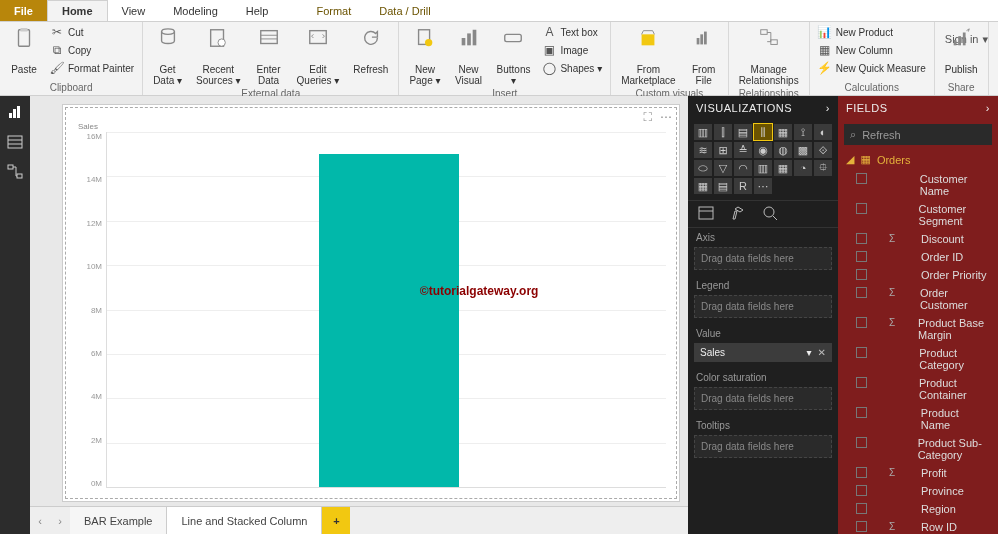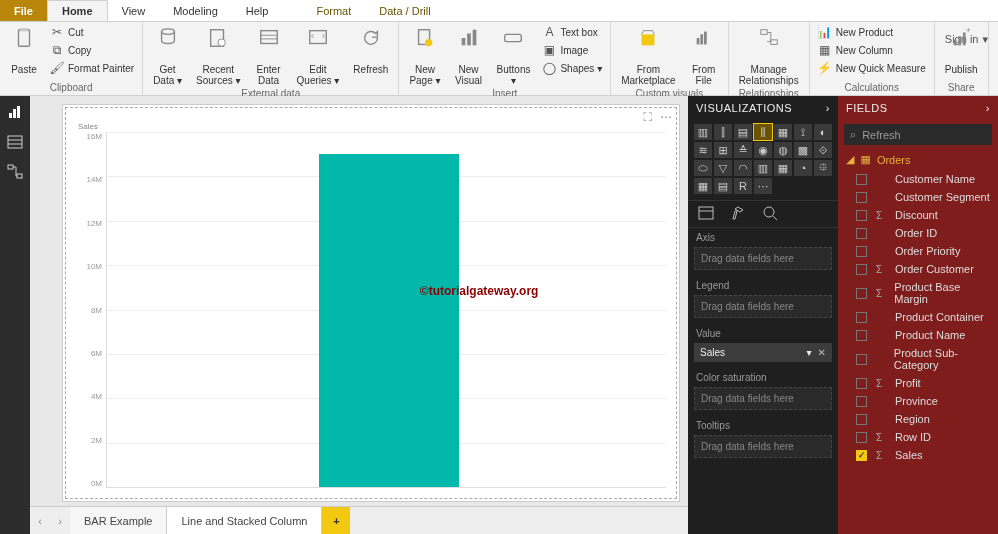--- a/index.html
+++ b/index.html
@@ -68,21 +68,21 @@
 .well-lab { padding: 4px 8px 2px; font-size: 10px; color: #999; }
 .well-slot { margin: 2px 6px 6px; padding: 5px 6px; background: #2a2a2a; font-size: 10px; color: #888; border: 1px dashed #444; }
 .well-chip { margin: 2px 6px 6px; padding: 4px 6px; background: #3c3c3c; font-size: 10px; color: #eee; display: flex; align-items: center; justify-content: space-between; }
 .well-chip .x { color: #bbb; cursor: pointer; }
 
 
 .fieldspane { width: 160px; background: #7f1d1d; color: #ccc; display: flex; flex-direction: column; }
 .search { margin: 4px 6px; background: #2a2a2a; padding: 4px 6px; display: flex; align-items: center; gap: 6px; color: #999; }
 .table-head { padding: 4px 8px; font-size: 11px; color: #e4b13b; display: flex; align-items: center; gap: 6px; cursor: pointer; }
 .field-list { flex: 1; overflow-y: auto; }
-.field { display: flex; align-items: center; gap: 9px; padding: 3px 8px 3px 18px; font-size: 11px; color: #ddd; cursor: pointer; }
+.field { display: flex; gap: 22px; padding: 3px 8px 3px 18px; font-size: 11px; color: #ddd; cursor: pointer; }
 .chk { width: 11px; height: 11px; border: 1px solid #777; display: inline-block; flex-shrink: 0; }
 .chk.on { background: #f2c811; border-color: #f2c811; position: relative; }
 .chk.on::after { content: "✓"; position: absolute; font-size: 9px; color: #000; left: 1px; top: -1px; }
 .sigma { color: #aaa; font-size: 10px; width: 10px; display: inline-block; }
 
 ::-webkit-scrollbar { width: 8px; }
 ::-webkit-scrollbar-track { background: #2a2a2a; }
 ::-webkit-scrollbar-thumb { background: #555; }
 </style>
 </head>
@@ -497,20 +497,25 @@
           <span>Order Customer</span>
         </div>
         <div class="field">
           <span class="chk"></span>
           <span class="sigma">Σ</span>
           <span>Product Base Margin</span>
         </div>
         <div class="field">
           <span class="chk"></span>
           <span class="sigma"></span>
+          <span>Product Category</span>
+        </div>
+        <div class="field">
+          <span class="chk"></span>
+          <span class="sigma"></span>
           <span>Product Container</span>
         </div>
         <div class="field">
           <span class="chk"></span>
           <span class="sigma"></span>
           <span>Product Name</span>
         </div>
         <div class="field">
           <span class="chk"></span>
           <span class="sigma"></span>

